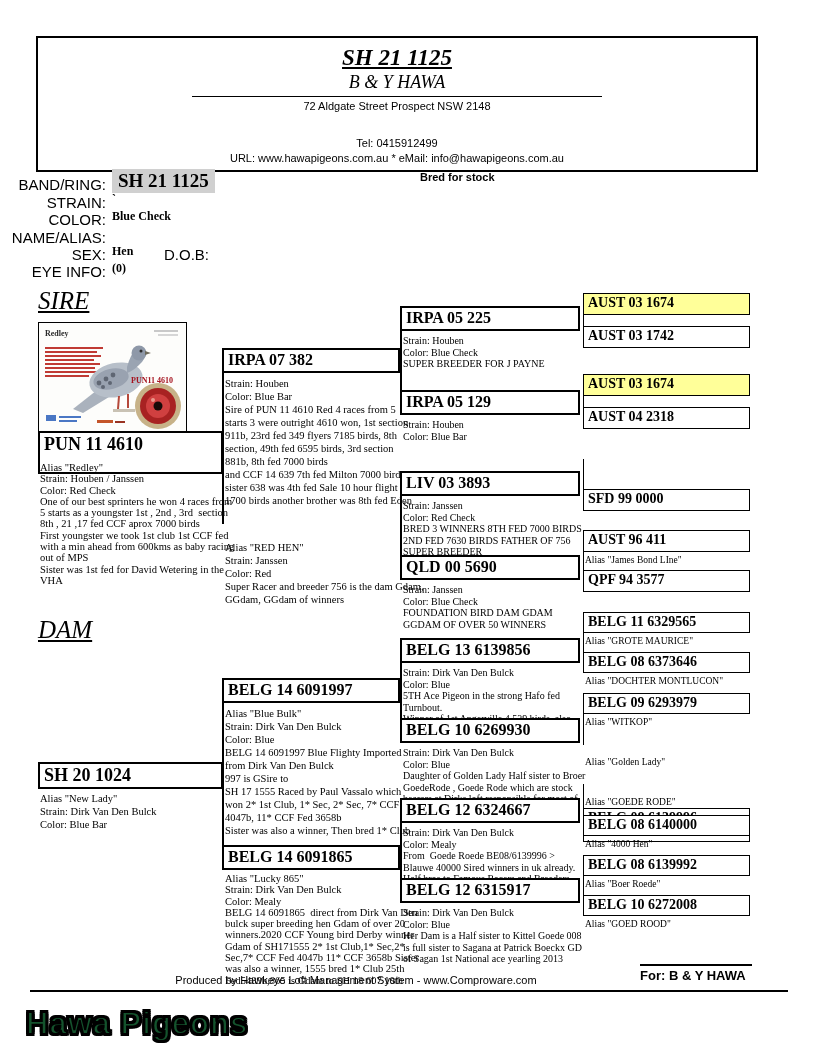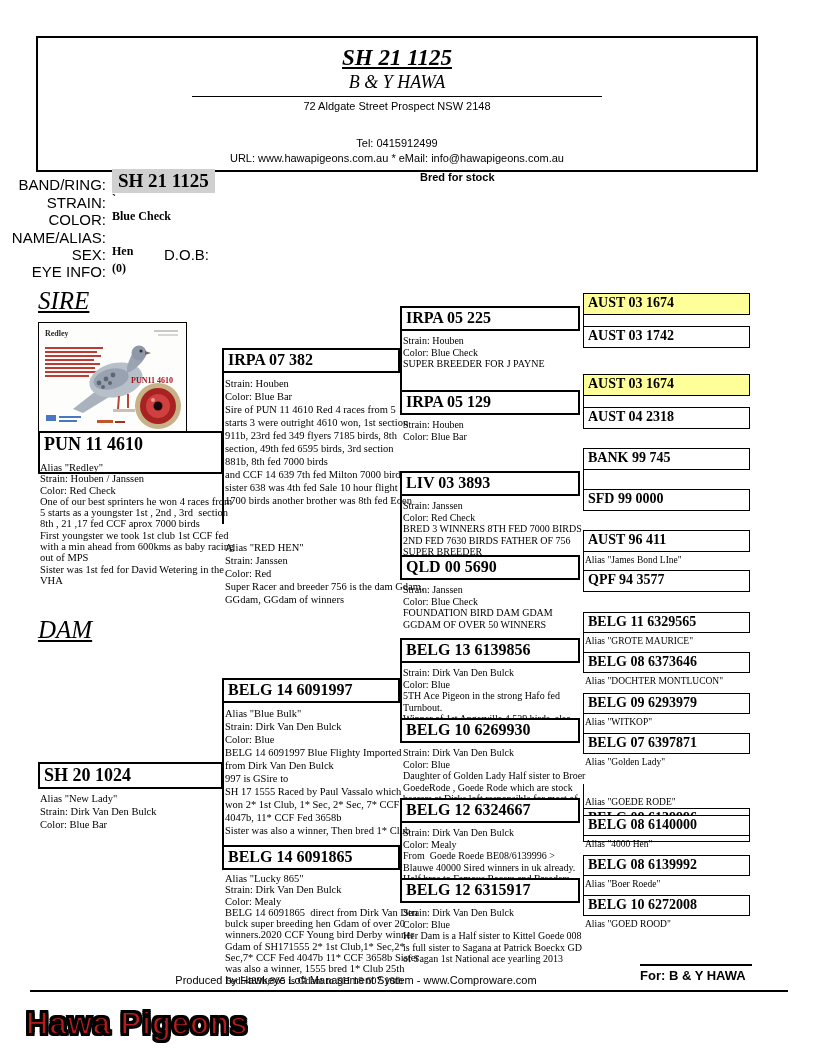--- a/index.html
+++ b/index.html
@@ -47,21 +47,21 @@
   .vthin { width:1px; }
 
   
   .produced { position:absolute; left:36px; top:974px; width:640px; text-align:center;
               font-family:"Liberation Sans",sans-serif; font-size:11px; }
   .for-box { position:absolute; left:640px; top:964px; width:112px; border-top:2px solid #000;
              padding-top:2px; font-family:"Liberation Sans",sans-serif; font-size:13px;
              font-weight:bold; text-align:left; }
   .bottom-rule { position:absolute; left:30px; top:990px; width:758px; height:2px; background:#000; }
   .brand { position:absolute; left:26px; top:1006px; font-family:"Liberation Sans",sans-serif;
-           font-size:31px; font-weight:900; color:#b91c1c; letter-spacing:1px;
+           font-size:31px; font-weight:900; color:#14532d; letter-spacing:1px;
            -webkit-text-stroke:2px #000;
            text-shadow:-2px -2px 0 #000, 2px -2px 0 #000, -2px 2px 0 #000, 2px 2px 0 #000,
                        -2px 0 0 #000, 2px 0 0 #000, 0 -2px 0 #000, 0 2px 0 #000; }
 </style>
 </head>
 <body>
 
 <div class="page">
 
   <div class="hdr">
@@ -203,21 +203,20 @@
   <div class="ringbox c3" style="left:400px;top:555px;width:180px;height:25px">QLD 00 5690</div>
   <div class="desc mid" style="left:403px;top:584px">Strain: Janssen
 Color: Blue Check
 FOUNDATION BIRD DAM GDAM
 GGDAM OF OVER 50 WINNERS</div>
 
   <div class="ringbox c4 hl" style="left:583px;top:285px;width:167px;height:22px">AUST 03 1674</div>
   <div class="ringbox c4" style="left:583px;top:326px;width:167px;height:22px">AUST 03 1742</div>
   <div class="ringbox c4 hl" style="left:583px;top:366px;width:167px;height:22px">AUST 03 1674</div>
   <div class="ringbox c4" style="left:583px;top:407px;width:167px;height:22px">AUST 04 2318</div>
-  <div class="ringbox c4" style="left:583px;top:448px;width:167px;height:22px">BANK 99 745</div>
   <div class="ringbox c4" style="left:583px;top:489px;width:167px;height:22px">SFD 99 0000</div>
   <div class="ringbox c4" style="left:583px;top:530px;width:167px;height:22px">AUST 96 411</div>
   <div class="alias4" style="left:585px;top:555px">Alias "James Bond LIne"</div>
   <div class="ringbox c4" style="left:583px;top:570px;width:167px;height:22px">QPF 94 3577</div>
 
   <div class="heading" style="top:616px">DAM</div>
 
   <div class="ringbox c1" style="left:38px;top:762px;width:185px;height:27px">SH 20 1024</div>
   <div class="desc" style="left:40px;top:792px">Alias "New Lady"
 Strain: Dirk Van Den Bulck
@@ -270,21 +269,20 @@
 Her Dam is a Half sister to Kittel Goede 008
 is full sister to Sagana at Patrick Boeckx GD
 of Sagan 1st National ace yearling 2013</div>
 
   <div class="ringbox c4" style="left:583px;top:612px;width:167px;height:21px">BELG 11 6329565</div>
   <div class="alias4" style="left:585px;top:636px">Alias "GROTE MAURICE"</div>
   <div class="ringbox c4" style="left:583px;top:652px;width:167px;height:21px">BELG 08 6373646</div>
   <div class="alias4" style="left:585px;top:676px">Alias "DOCHTER MONTLUCON"</div>
   <div class="ringbox c4" style="left:583px;top:693px;width:167px;height:21px">BELG 09 6293979</div>
   <div class="alias4" style="left:585px;top:717px">Alias "WITKOP"</div>
-  <div class="ringbox c4" style="left:583px;top:733px;width:167px;height:21px">BELG 07 6397871</div>
   <div class="alias4" style="left:585px;top:757px">Alias "Golden Lady"</div>
   <div class="ringbox c4" style="left:583px;top:808px;width:167px;height:34px">BELG 08 6139996</div>
   <div class="alias4" style="left:585px;top:797px">Alias "GOEDE RODE"</div>
   <div class="ringbox c4" style="left:583px;top:815px;width:167px;height:21px">BELG 08 6140000</div>
   <div class="alias4" style="left:585px;top:839px">Alias "4000 Hen"</div>
   <div class="ringbox c4" style="left:583px;top:855px;width:167px;height:21px">BELG 08 6139992</div>
   <div class="alias4" style="left:585px;top:879px">Alias "Boer Roede"</div>
   <div class="ringbox c4" style="left:583px;top:895px;width:167px;height:21px">BELG 10 6272008</div>
   <div class="alias4" style="left:585px;top:919px">Alias "GOED ROOD"</div>
 

